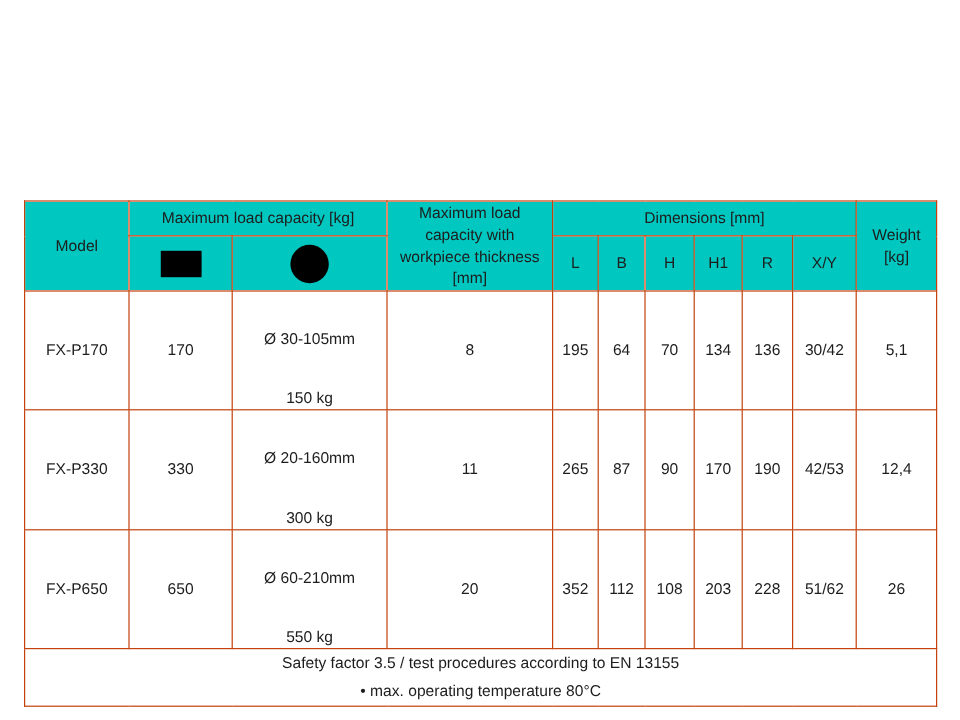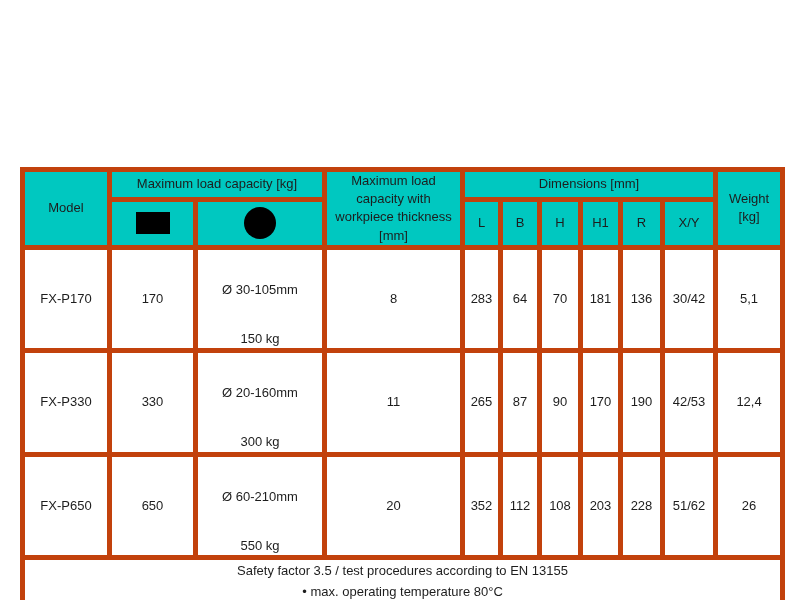--- a/index.html
+++ b/index.html
@@ -16,21 +16,21 @@
     left: 20px;
     top: 167px;
   }
   table.spec {
     border-collapse: collapse;
     table-layout: fixed;
     width: 760px;
     font-size: 13px;
   }
   table.spec td, table.spec th {
-    border: 5px solid #c2410c;
+    border: 1px solid #c2410c;
     text-align: center;
     vertical-align: middle;
     padding: 0 3px;
     font-weight: normal;
     line-height: 1.4;
     overflow: hidden;
   }
   .teal { background: #00c8c0; }
   tr.hr1 { height: 29px; }
   tr.hr2 { height: 46px; }
@@ -99,24 +99,24 @@
     </tr>
 
     <tr class="r1">
       <td class="model-cell">FX-P170</td>
       <td>170</td>
       <td class="two-line">
         <span>Ø 30-105mm</span>
         <span>150 kg</span>
       </td>
       <td>8</td>
-      <td>283</td>
+      <td>195</td>
       <td>64</td>
       <td>70</td>
-      <td>181</td>
+      <td>134</td>
       <td>136</td>
       <td>30/42</td>
       <td>5,1</td>
     </tr>
 
     <tr class="r2">
       <td class="model-cell">FX-P330</td>
       <td>330</td>
       <td class="two-line">
         <span>Ø 20-160mm</span>

